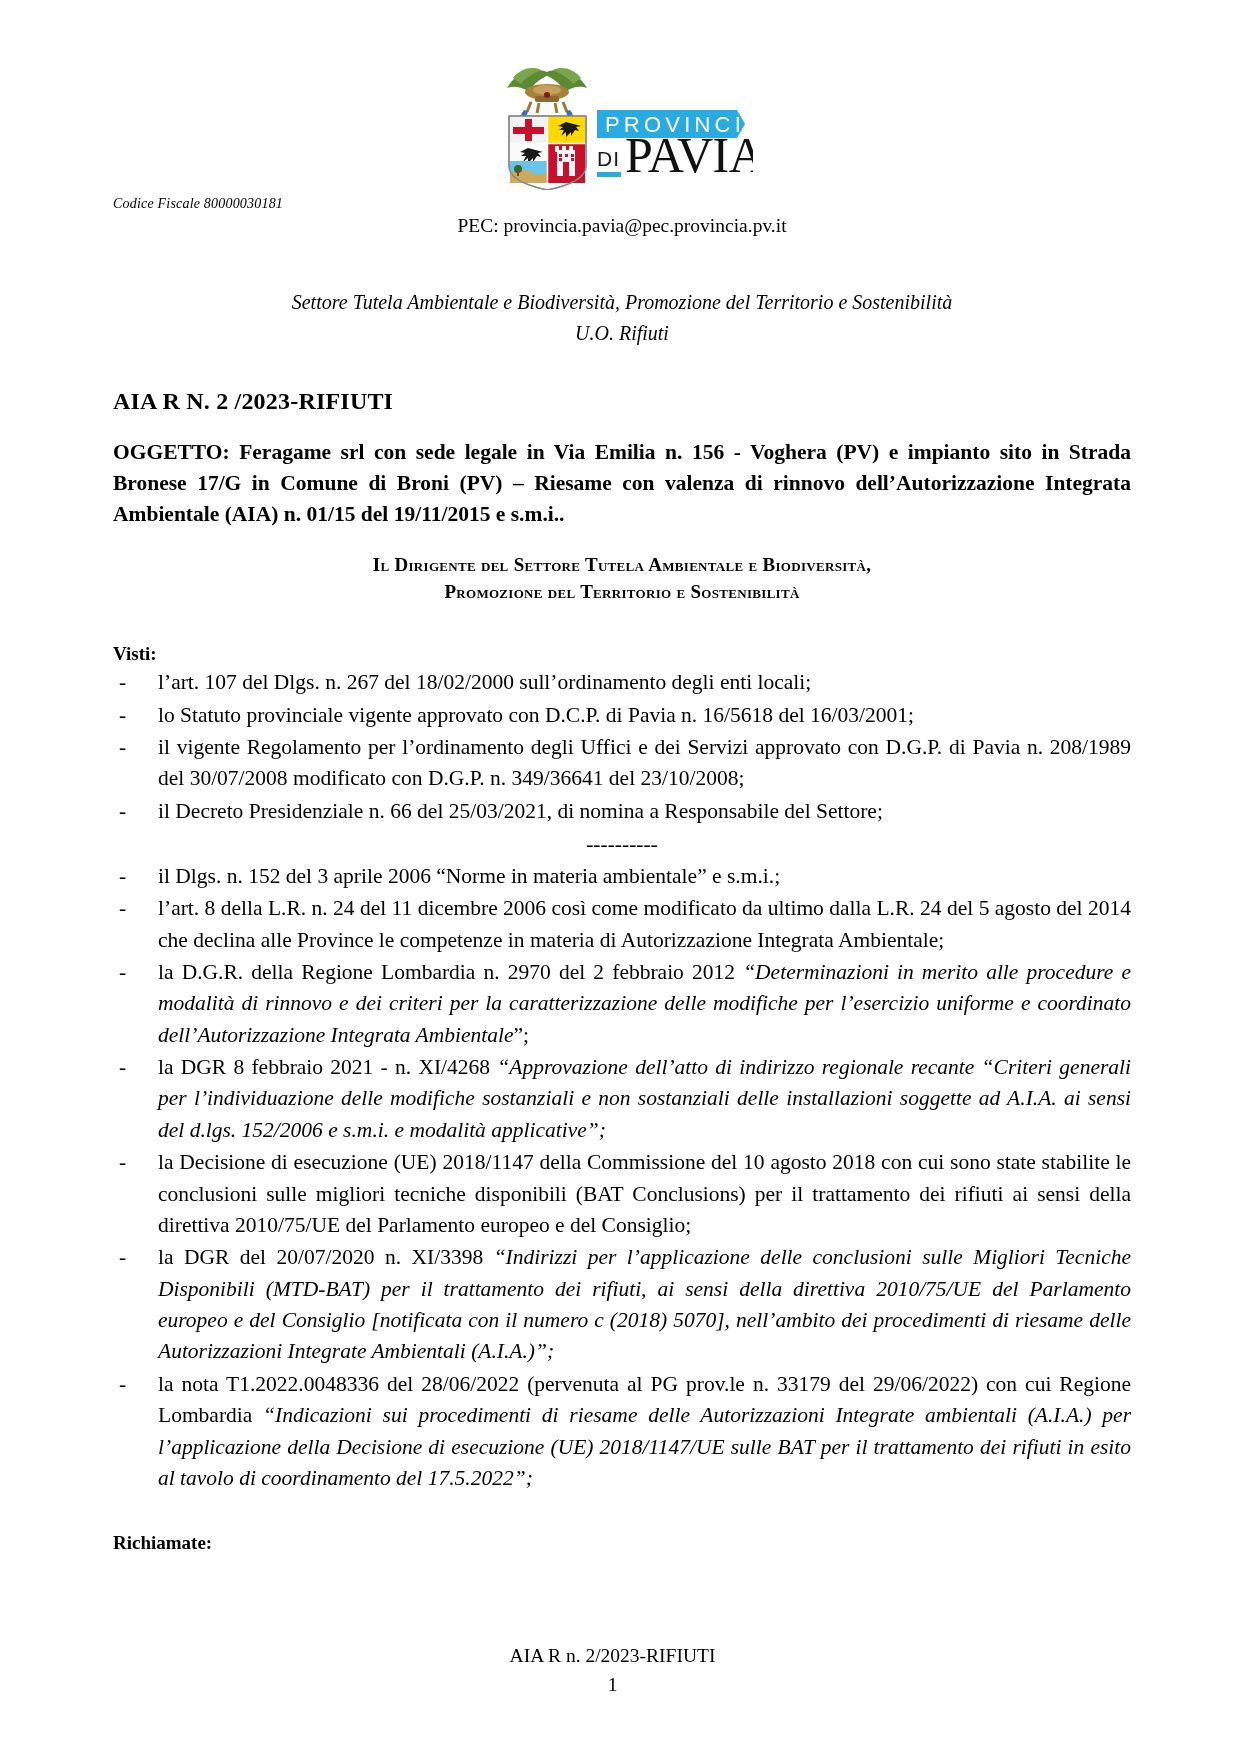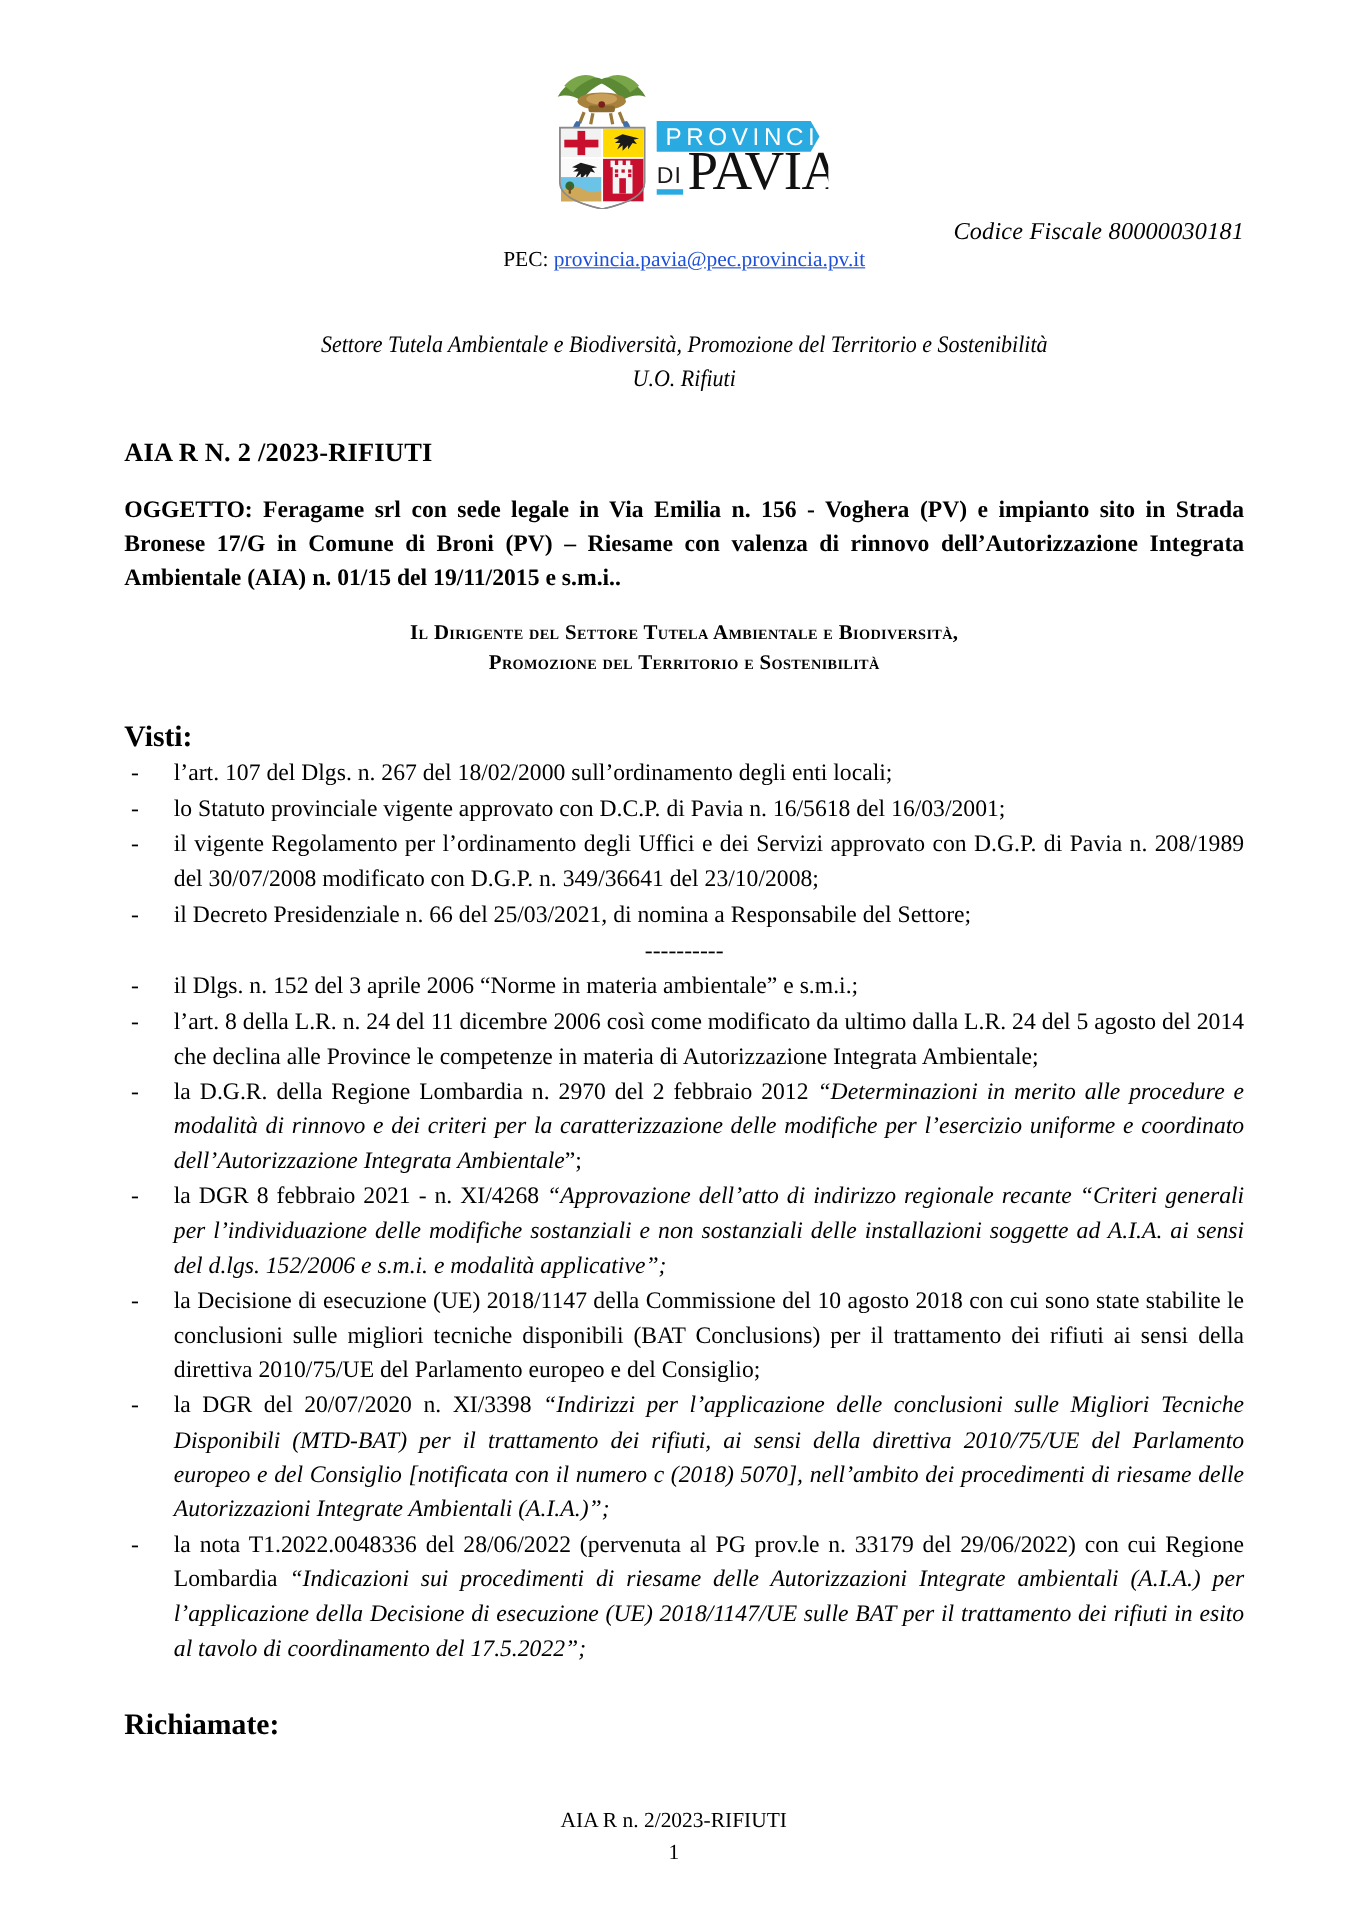--- a/index.html
+++ b/index.html
@@ -35,35 +35,34 @@
   }
   .logo {
     display: inline-block;
     position: relative;
     width: 262px;
     height: 128px;
   }
   .logo svg { display: block; }
 
   .fiscal-line {
-    text-align: right;
+    text-align: left;
     font-style: italic;
-    font-size: 22px;
+    font-size: 14px;
     letter-spacing: .2px;
     margin-top: 2px;
   }
   .pec-line {
     text-align: center;
     font-size: 19.5px;
     margin-top: 3px;
   }
   .pec-label { }
   .pec-link {
-    color: #1d4ed8;
-    text-decoration: underline;
+    color: #000000;
   }
 
   
   .dept {
     text-align: center;
     font-style: italic;
     font-size: 21.5px;
     line-height: 1.42;
     margin-top: 50px;
     transform: scaleX(0.93);
@@ -94,21 +93,21 @@
     font-weight: bold;
     font-size: 19px;
     font-variant: small-caps;
     line-height: 1.4;
     letter-spacing: .3px;
   }
 
   
   .section-head {
     font-weight: bold;
-    font-size: 27px;
+    font-size: 19px;
     margin-top: 38px;
     margin-bottom: 2px;
   }
 
   
   ul.dash-list {
     list-style: none;
     margin: 0;
     padding: 0;
   }

